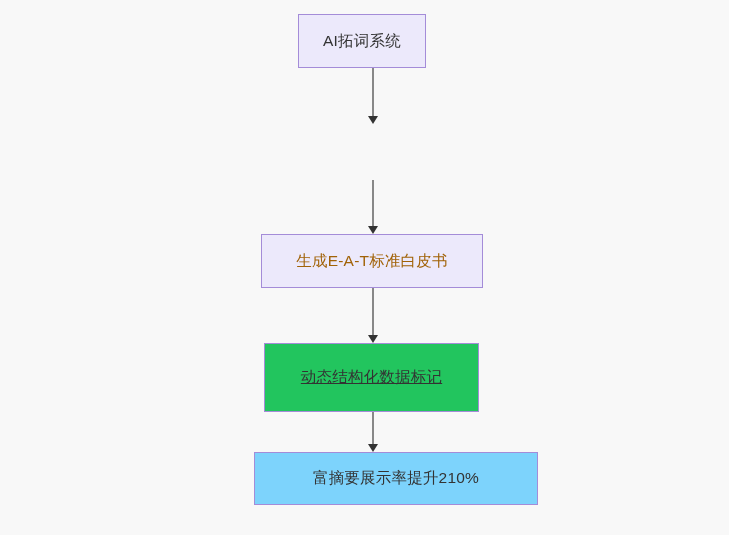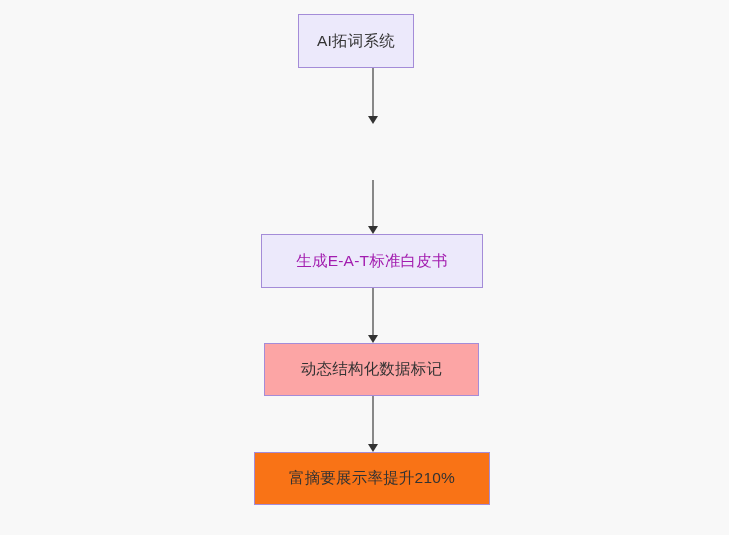--- a/index.html
+++ b/index.html
@@ -71,26 +71,26 @@
   </div>
   <div class="edge" style="left: 372px; top: 288px; height: 55px;">
     <div class="edge-line" style="height: 48px; background: rgb(136, 136, 136);"></div>
     <div class="edge-head" style="top: 47px; border-top-color: rgb(51, 51, 51);"></div>
   </div>
   <div class="edge" style="left: 372px; top: 396px; height: 56px;">
     <div class="edge-line" style="height: 49px; background: rgb(136, 136, 136);"></div>
     <div class="edge-head" style="top: 48px; border-top-color: rgb(51, 51, 51);"></div>
   </div>
 
-  <div class="node" style="left: 298px; top: 14px; width: 116px; height: 54px; background: rgb(236, 233, 251); border-color: rgb(164, 140, 216); color: rgb(51, 51, 51);">
+  <div class="node" style="left: 298px; top: 14px; width: 128px; height: 54px; background: rgb(236, 233, 251); border-color: rgb(164, 140, 216); color: rgb(51, 51, 51);">
     <span class="node-label">AI拓词系统</span>
   </div>
-  <div class="node" style="left: 261px; top: 234px; width: 222px; height: 54px; background: rgb(236, 233, 251); border-color: rgb(164, 140, 216); color: #a21caf;">
+  <div class="node" style="left: 261px; top: 234px; width: 222px; height: 54px; background: rgb(236, 233, 251); border-color: rgb(164, 140, 216); color: #a16207;">
     <span class="node-label">生成E-A-T标准白皮书</span>
   </div>
-  <div class="node" style="left: 264px; top: 343px; width: 215px; height: 53px; background: #fca5a5; border-color: rgb(164, 140, 216); color: rgb(51, 51, 51);">
+  <div class="node" style="left: 264px; top: 343px; width: 215px; height: 69px; background: #22c55e; border-color: rgb(164, 140, 216); color: rgb(51, 51, 51); text-decoration: underline;">
     <span class="node-label">动态结构化数据标记</span>
   </div>
-  <div class="node" style="left: 254px; top: 452px; width: 236px; height: 53px; background: #f97316; border-color: rgb(164, 140, 216); color: rgb(51, 51, 51);">
+  <div class="node" style="left: 254px; top: 452px; width: 284px; height: 53px; background: #7dd3fc; border-color: rgb(164, 140, 216); color: rgb(51, 51, 51);">
     <span class="node-label">富摘要展示率提升210%</span>
   </div>
 
 </div>
 
 </body></html>

